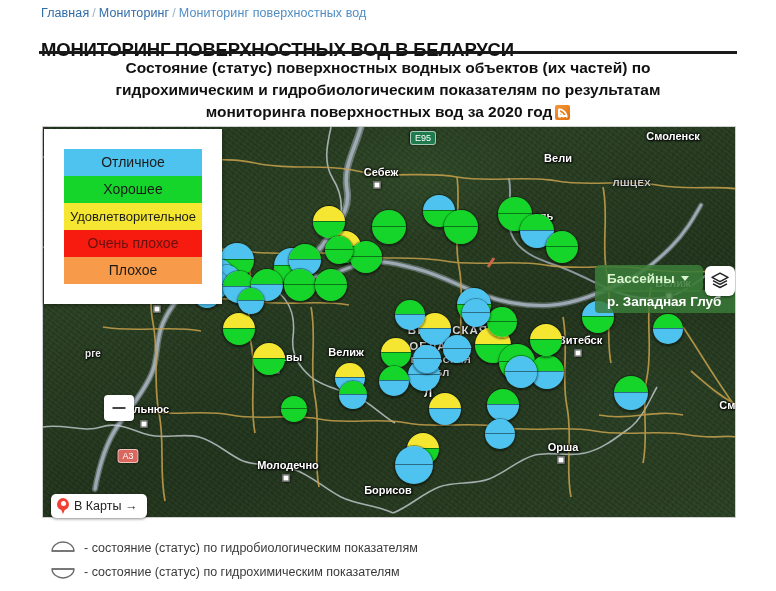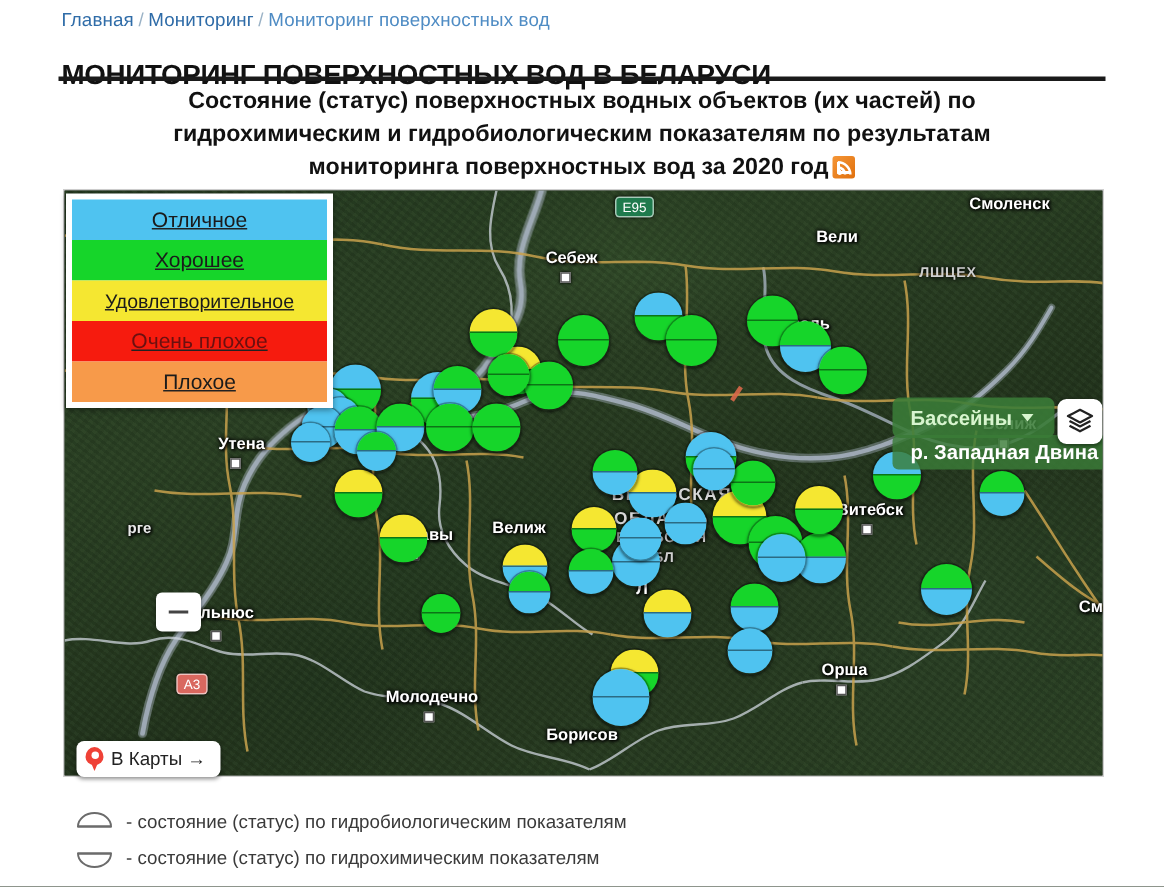--- a/index.html
+++ b/index.html
@@ -124,24 +124,23 @@
     box-sizing:border-box;
     cursor:pointer;
   }
   .marker .half{position:absolute;left:0;width:100%;height:50%;}
   .marker .half.top{top:0;}
   .marker .half.bot{bottom:0;border-top:1px solid rgba(0,0,0,.45);}
 
   
   .status-legend{
     position:absolute;left:44px;top:129px;width:178px;
-    background:#fff;padding:4px;box-sizing:border-box;
+    background:#fff;padding:20px;box-sizing:border-box;
     box-shadow:0 1px 4px rgba(0,0,0,.4);
     z-index:30;
-    text-decoration:underline;
   }
   .status-row{
     height:27px;line-height:27px;text-align:center;
     font-size:14px;color:#1b1b1b;white-space:nowrap;
   }
   .status-row.sm{font-size:13px;}
 
   
   .zoom-ctrl{
     position:absolute;left:61px;top:268px;width:30px;height:26px;
@@ -536,21 +535,21 @@
         </div>
       </div>
 
     <div class="zoom-ctrl">
       <span class="minus"></span>
     </div>
 
     <div class="basin-btn">
       <span>Бассейны</span><span class="caret"></span>
     </div>
-    <div class="basin-name">р. Западная Двина</div>
+    <div class="basin-name">р. Западная Глуб</div>
 
     <div class="map-btn layers">
       <svg width="20" height="20" viewBox="0 0 20 20">
         <path d="M10 2.2 18 6.4 10 10.6 2 6.4z" fill="none" stroke="#222" stroke-width="1.5" stroke-linejoin="round"></path>
         <path d="M3 9.6 10 13.3 17 9.6" fill="none" stroke="#222" stroke-width="1.5" stroke-linejoin="round"></path>
         <path d="M3 12.8 10 16.5 17 12.8" fill="none" stroke="#222" stroke-width="1.5" stroke-linejoin="round"></path>
       </svg>
     </div>
 
   </div>

